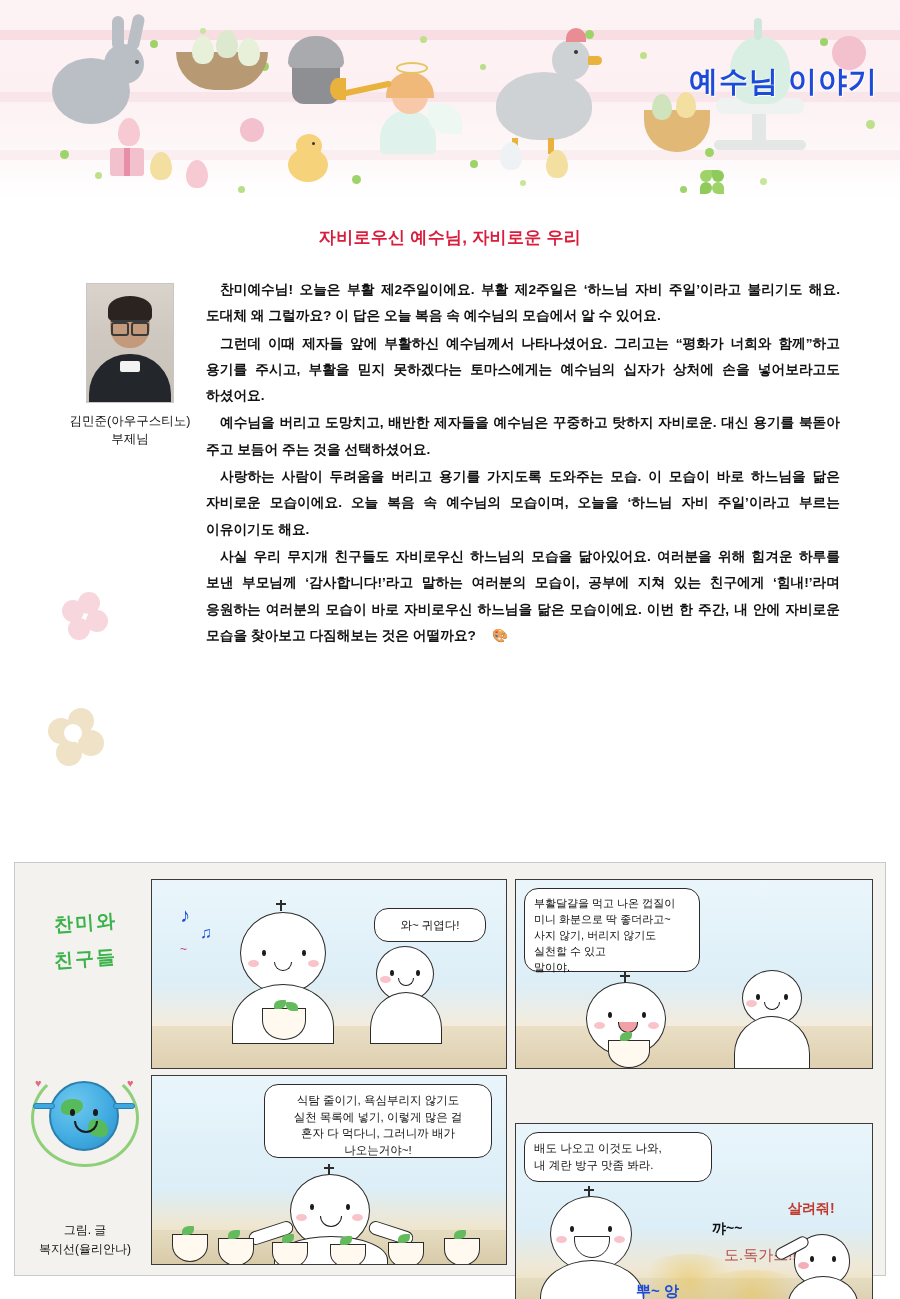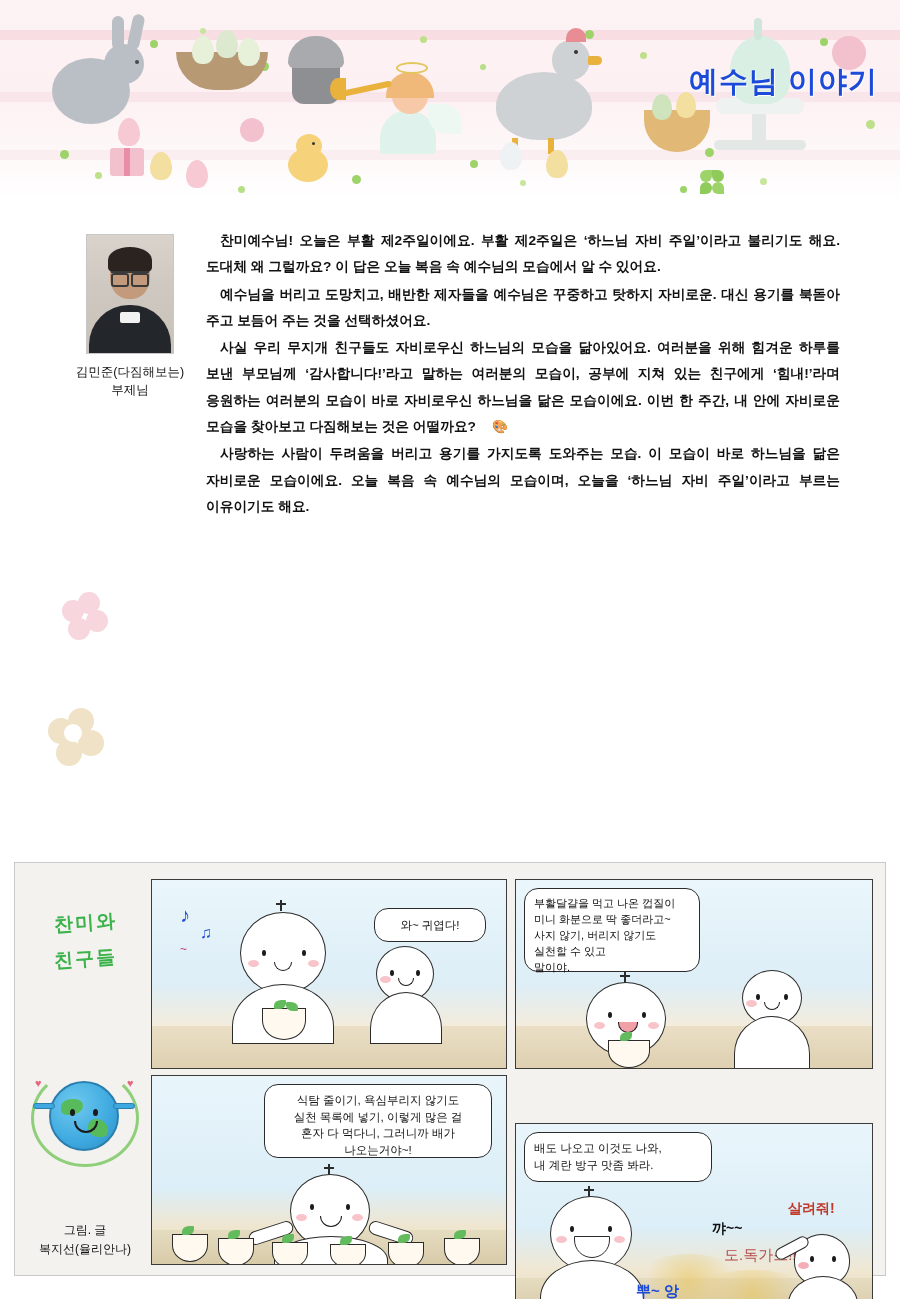--- a/index.html
+++ b/index.html
@@ -531,39 +531,41 @@
     <div style="position:absolute; left:700px; top:182px; width:12px; height:12px; background:#8ecb5a; border-radius:50% 50% 50% 0;"></div>
     <div style="position:absolute; left:712px; top:182px; width:12px; height:12px; background:#9ed36a; border-radius:50% 50% 0 50%;"></div>
   </span>
   <div style="position:absolute; left:832px; top:36px; width:34px; height:34px; border-radius:50%; background:#f3c0cd;"></div>
   <div style="position:absolute; left:240px; top:118px; width:24px; height:24px; border-radius:50%; background:#f3c0cd;"></div>
 
   <div class="banner-title">예수님 이야기</div>
 </div>
 
 <div class="article">
+  <div class="article-title">자비로우신 예수님, 자비로운 우리</div>
 
   <div class="article-body">
     <div class="author-col">
       <div class="author-photo">
         <div class="photo-body"></div>
         <div class="photo-head"></div>
         <div class="photo-hair"></div>
         <div class="photo-glasses"></div>
         <div class="photo-collar"></div>
       </div>
-      <div class="author-name">김민준(다짐해보는)</div>
+      <div class="author-name">김민준(아우구스티노)</div>
       <div class="author-role">부제님</div>
     </div>
 
     <div class="text-col">
       <p class="para">찬미예수님! 오늘은 부활 제2주일이에요. 부활 제2주일은 ‘하느님 자비 주일’이라고 불리기도 해요. 도대체 왜 그럴까요? 이 답은 오늘 복음 속 예수님의 모습에서 알 수 있어요.</p>
+      <p class="para">그런데 이때 제자들 앞에 부활하신 예수님께서 나타나셨어요. 그리고는 “평화가 너희와 함께”하고 용기를 주시고, 부활을 믿지 못하겠다는 토마스에게는 예수님의 십자가 상처에 손을 넣어보라고도 하셨어요.</p>
       <p class="para">예수님을 버리고 도망치고, 배반한 제자들을 예수님은 꾸중하고 탓하지 자비로운. 대신 용기를 북돋아 주고 보듬어 주는 것을 선택하셨어요.</p>
+      <p class="para">사랑하는 사람이 두려움을 버리고 용기를 가지도록 도와주는 모습. 이 모습이 바로 하느님을 닮은 자비로운 모습이에요. 오늘 복음 속 예수님의 모습이며, 오늘을 ‘하느님 자비 주일’이라고 부르는 이유이기도 해요.</p>
       <p class="para"><span>사실 우리 무지개 친구들도 자비로우신 하느님의 모습을 닮아있어요. 여러분을 위해 힘겨운 하루를 보낸 부모님께 ‘감사합니다!’라고 말하는 여러분의 모습이, 공부에 지쳐 있는 친구에게 ‘힘내!’라며 응원하는 여러분의 모습이 바로 자비로우신 하느님을 닮은 모습이에요. 이번 한 주간, 내 안에 자비로운 모습을 찾아보고 다짐해보는 것은 어떨까요?</span><span class="emoji-end">🎨</span></p>
-      <p class="para">사랑하는 사람이 두려움을 버리고 용기를 가지도록 도와주는 모습. 이 모습이 바로 하느님을 닮은 자비로운 모습이에요. 오늘 복음 속 예수님의 모습이며, 오늘을 ‘하느님 자비 주일’이라고 부르는 이유이기도 해요.</p>
     </div>
   </div>
 </div>
 
 <div class="flower-deco" style="left:62px; top:600px;">
   <div class="pet" style="left:0;   top:0;   width:22px; height:22px; background:#f7d6dd;"></div>
   <div class="pet" style="left:16px;top:-8px;width:22px; height:22px; background:#f7d6dd;"></div>
   <div class="pet" style="left:24px;top:10px;width:22px; height:22px; background:#f7d6dd;"></div>
   <div class="pet" style="left:6px; top:18px;width:22px; height:22px; background:#f7d6dd;"></div>
 </div>

